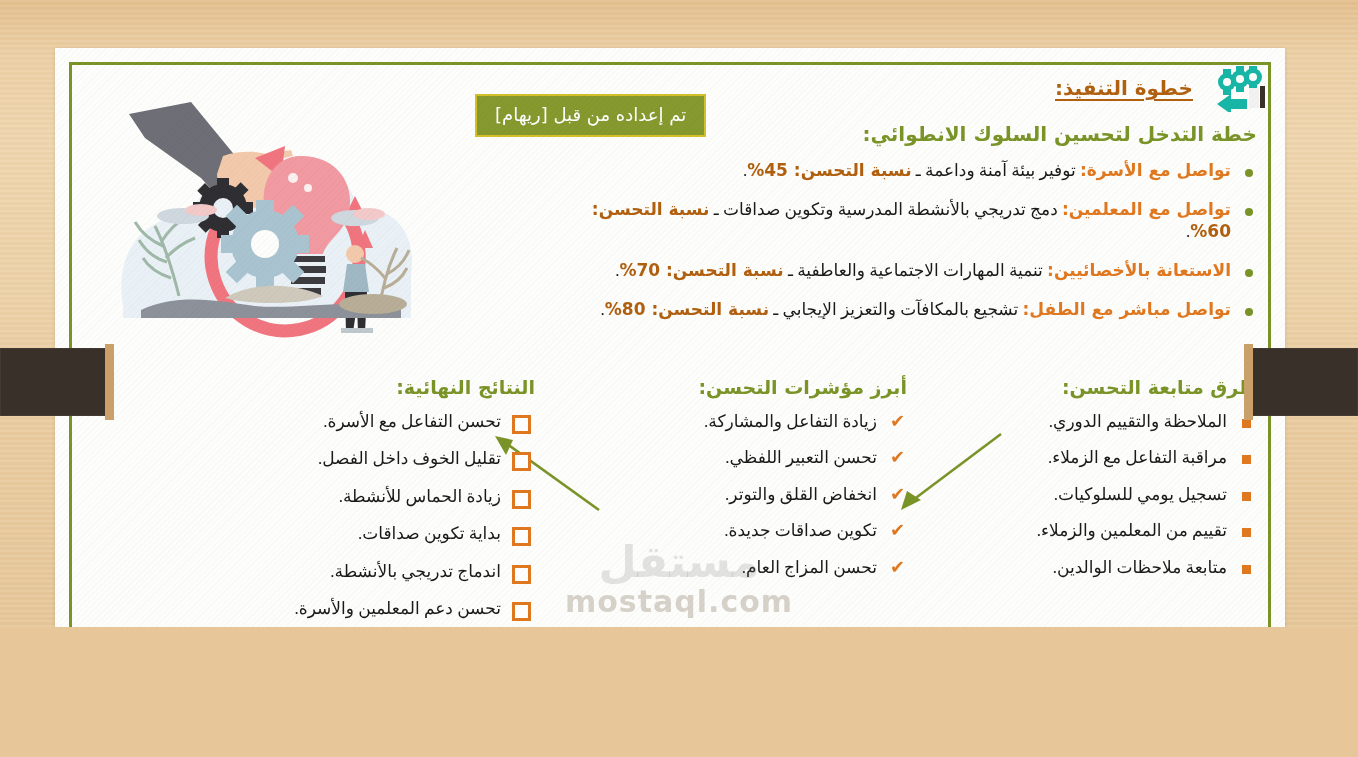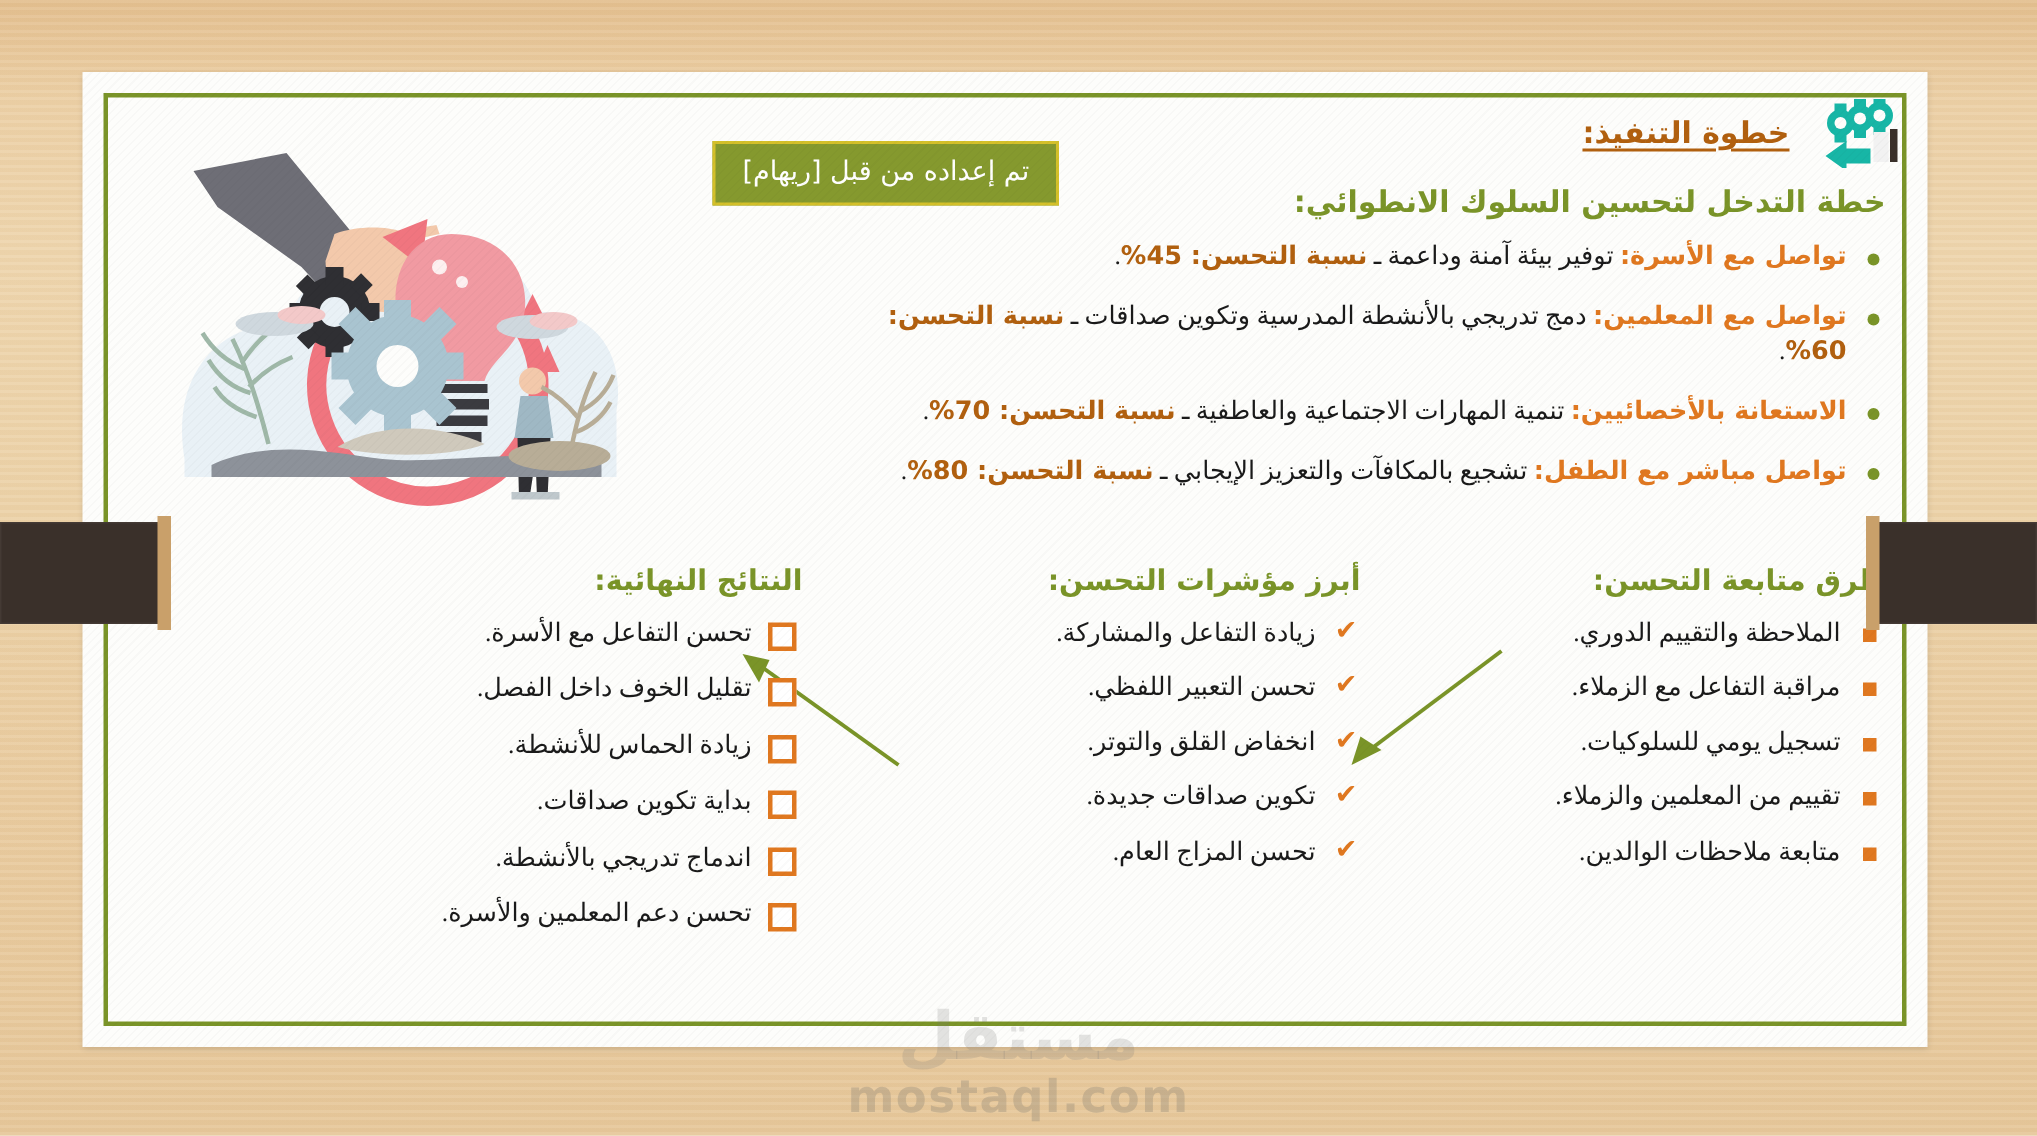--- a/index.html
+++ b/index.html
@@ -1,21 +1,21 @@
 <!DOCTYPE html>
 <html lang="ar" dir="rtl"><head>
 <meta charset="utf-8">
 <style>
   html,body{margin:0;padding:0;}
   body{
     width:1358px;height:757px;overflow:hidden;
     font-family:"Liberation Serif", "DejaVu Serif", serif;
     background:#e7c79a;
   }
-  #stage{position:relative;width:1358px;height:757px;overflow:hidden;}
+  #stage{position:relative;width:1358px;height:627px;overflow:hidden;}
 
   
   .backdrop{
     position:absolute;inset:0;
     background:
       linear-gradient(180deg,#e3bf8f 0%,#ecd0a6 9%,#eed5ad 22%,#ecd2a8 45%,#e9cb9f 70%,#e6c79a 100%);
   }
   .backdrop:after{
     content:"";position:absolute;inset:0;
     background:repeating-linear-gradient(180deg,rgba(255,255,255,.12) 0 2px,rgba(160,120,70,.05) 2px 5px);

